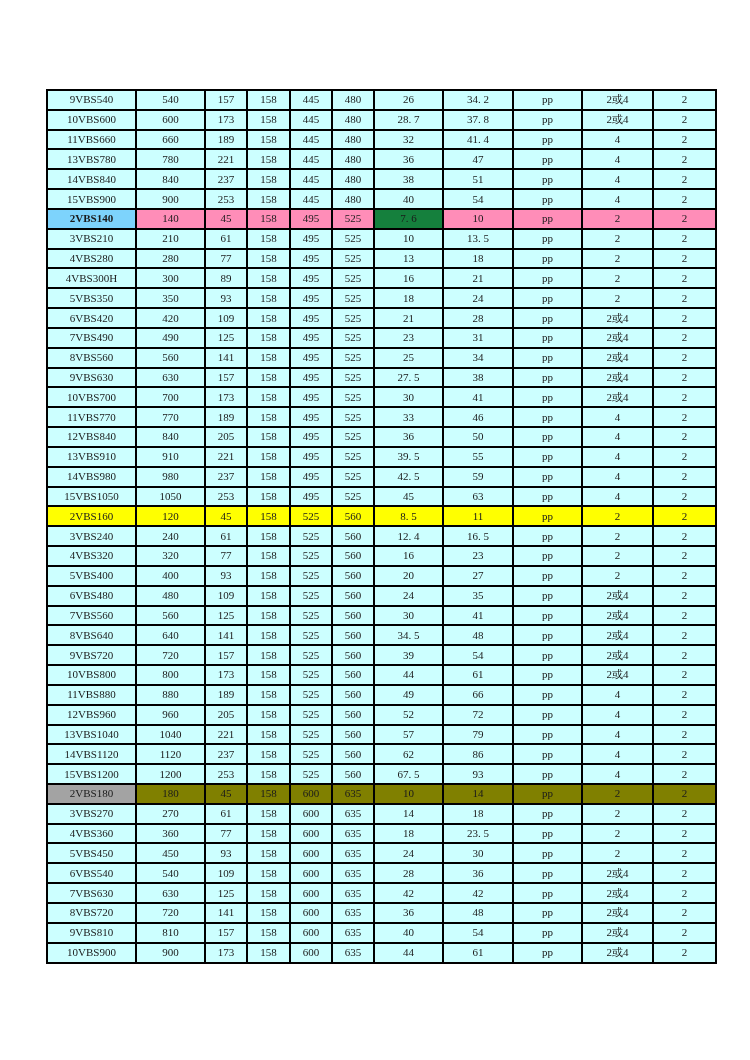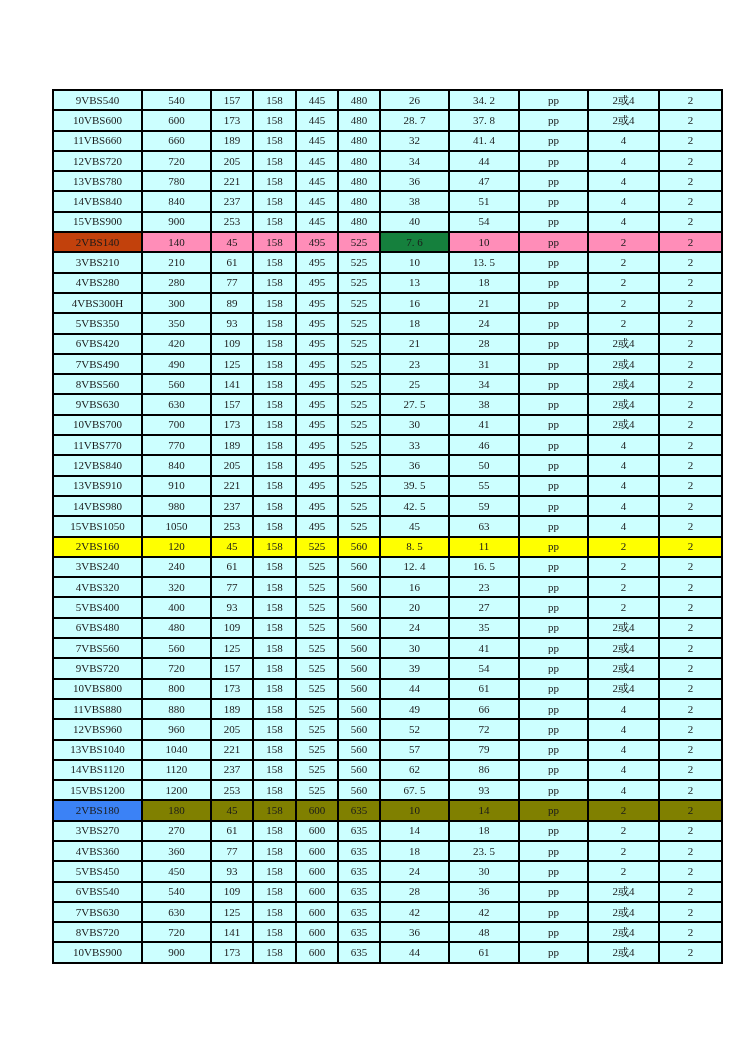--- a/index.html
+++ b/index.html
@@ -12,21 +12,21 @@
   }
   .page {
     position: relative;
     width: 750px;
     height: 1060px;
     background: #ffffff;
     overflow: hidden;
   }
   table.spec {
     position: absolute;
-    left: 52px;
+    left: 46px;
     top: 89px;
     width: 669px;
     height: 875px;
     border-collapse: collapse;
     table-layout: fixed;
   }
   table.spec td {
     border: 2px solid #000000;
     background-color: var(--cell-bg, #CCFFFF);
     text-align: center;
@@ -91,33 +91,20 @@
           <td>158</td>
           <td>445</td>
           <td>480</td>
           <td>32</td>
           <td>41. 4</td>
           <td>pp</td>
           <td>4</td>
           <td>2</td>
         </tr>
         <tr>
-          <td>12VBS720</td>
-          <td>720</td>
-          <td>205</td>
-          <td>158</td>
-          <td>445</td>
-          <td>480</td>
-          <td>34</td>
-          <td>44</td>
-          <td>pp</td>
-          <td>4</td>
-          <td>2</td>
-        </tr>
-        <tr>
           <td>13VBS780</td>
           <td>780</td>
           <td>221</td>
           <td>158</td>
           <td>445</td>
           <td>480</td>
           <td>36</td>
           <td>47</td>
           <td>pp</td>
           <td>4</td>
@@ -143,21 +130,21 @@
           <td>158</td>
           <td>445</td>
           <td>480</td>
           <td>40</td>
           <td>54</td>
           <td>pp</td>
           <td>4</td>
           <td>2</td>
         </tr>
         <tr>
-          <td style="background-color: #c2410c;">2VBS140</td>
+          <td style="background-color: #7dd3fc; font-weight: bold;">2VBS140</td>
           <td style="background-color: rgb(255, 141, 184); margin-top: 28px;">140</td>
           <td style="background-color: rgb(255, 141, 184);">45</td>
           <td style="background-color: rgb(255, 141, 184);">158</td>
           <td style="background-color: rgb(255, 141, 184);">495</td>
           <td style="background-color: rgb(255, 141, 184);">525</td>
           <td style="background-color: #15803d;">7. 6</td>
           <td style="background-color: rgb(255, 141, 184);">10</td>
           <td style="background-color: rgb(255, 141, 184);">pp</td>
           <td style="background-color: rgb(255, 141, 184);">2</td>
           <td style="background-color: rgb(255, 141, 184);">2</td>
@@ -416,20 +403,33 @@
           <td>158</td>
           <td>525</td>
           <td>560</td>
           <td>30</td>
           <td>41</td>
           <td>pp</td>
           <td>2或4</td>
           <td>2</td>
         </tr>
         <tr>
+          <td>8VBS640</td>
+          <td>640</td>
+          <td>141</td>
+          <td>158</td>
+          <td>525</td>
+          <td>560</td>
+          <td>34. 5</td>
+          <td>48</td>
+          <td>pp</td>
+          <td>2或4</td>
+          <td>2</td>
+        </tr>
+        <tr>
           <td>9VBS720</td>
           <td>720</td>
           <td>157</td>
           <td>158</td>
           <td>525</td>
           <td>560</td>
           <td>39</td>
           <td>54</td>
           <td>pp</td>
           <td>2或4</td>
@@ -507,21 +507,21 @@
           <td>158</td>
           <td>525</td>
           <td>560</td>
           <td>67. 5</td>
           <td>93</td>
           <td>pp</td>
           <td>4</td>
           <td>2</td>
         </tr>
         <tr>
-          <td style="background-color: #3b82f6;">2VBS180</td>
+          <td style="background-color: #a3a3a3;">2VBS180</td>
           <td style="background-color: rgb(128, 128, 0);">180</td>
           <td style="background-color: rgb(128, 128, 0);">45</td>
           <td style="background-color: rgb(128, 128, 0);">158</td>
           <td style="background-color: rgb(128, 128, 0);">600</td>
           <td style="background-color: rgb(128, 128, 0);">635</td>
           <td style="background-color: rgb(128, 128, 0);">10</td>
           <td style="background-color: rgb(128, 128, 0);">14</td>
           <td style="background-color: rgb(128, 128, 0);">pp</td>
           <td style="background-color: rgb(128, 128, 0);">2</td>
           <td style="background-color: rgb(128, 128, 0);">2</td>
@@ -598,20 +598,33 @@
           <td>158</td>
           <td>600</td>
           <td>635</td>
           <td>36</td>
           <td>48</td>
           <td>pp</td>
           <td>2或4</td>
           <td>2</td>
         </tr>
         <tr>
+          <td>9VBS810</td>
+          <td>810</td>
+          <td>157</td>
+          <td>158</td>
+          <td>600</td>
+          <td>635</td>
+          <td>40</td>
+          <td>54</td>
+          <td>pp</td>
+          <td>2或4</td>
+          <td>2</td>
+        </tr>
+        <tr>
           <td>10VBS900</td>
           <td>900</td>
           <td>173</td>
           <td>158</td>
           <td>600</td>
           <td>635</td>
           <td>44</td>
           <td>61</td>
           <td>pp</td>
           <td>2或4</td>

